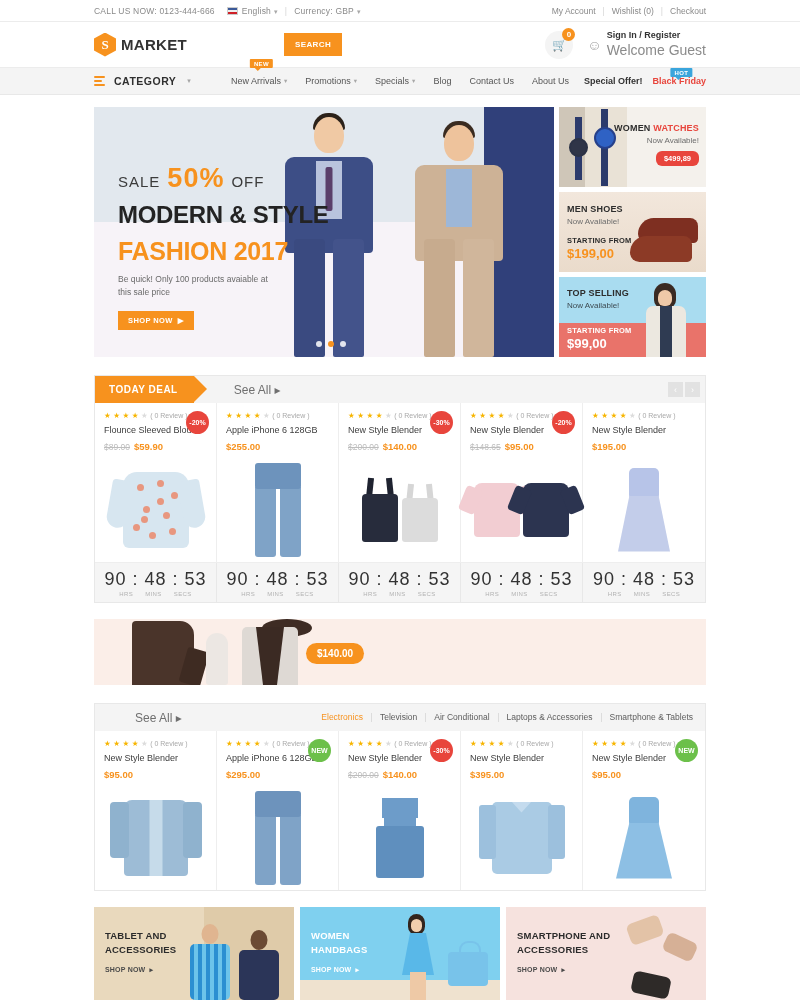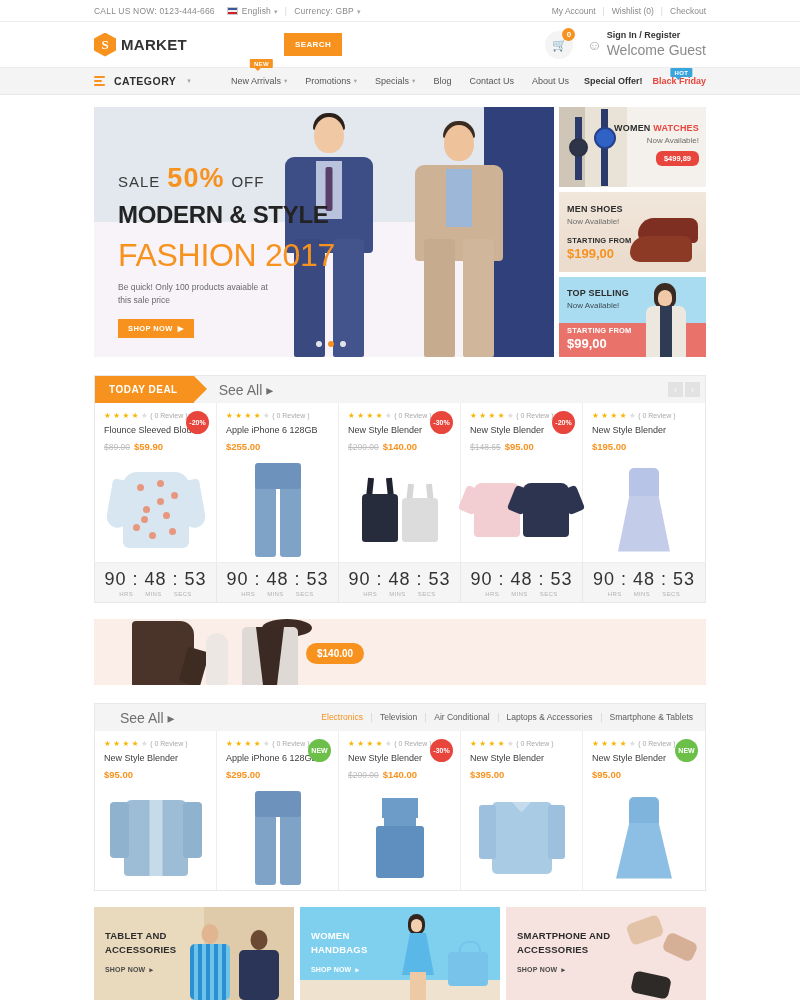--- a/index.html
+++ b/index.html
@@ -117,21 +117,21 @@
   
   .hero-row { display: flex; gap: 5px; margin-top: 12px; }
   .hero {
     width: 460px; height: 250px; position: relative; overflow: hidden;
     background: linear-gradient(180deg, #e2e8ee 0 46%, #f7f3f8 46% 100%);
   }
   .hero-text { position: absolute; left: 24px; top: 56px; z-index: 3; }
   .hero-sale { font-size: 15px; color: #3b3b3b; letter-spacing: 1px; display: flex; align-items: baseline; gap: 7px; }
   .hero-sale b { font-size: 27px; color: #f7921e; font-weight: bold; }
   .hero-h1 { font-size: 24px; font-weight: bold; color: #232323; letter-spacing: -.3px; margin-top: 7px; }
-  .hero-h2 { font-size: 32px; font-weight: normal; color: #f7921e; letter-spacing: -.3px; margin-top: 8px; }
+  .hero-h2 { font-size: 25px; font-weight: bold; color: #f7921e; letter-spacing: -.3px; margin-top: 8px; }
   .hero-p { font-size: 8.5px; color: #6a6a6a; line-height: 1.55; margin-top: 7px; width: 150px; }
   .shop-btn {
     display: inline-flex; align-items: center; gap: 5px; background: #f7921e; color: #fff;
     font-size: 7.5px; font-weight: bold; padding: 5px 10px; margin-top: 12px; letter-spacing: .4px;
   }
   .hero-models { position: absolute; right: 0; top: 0; bottom: 0; width: 300px; }
   .model { position: absolute; bottom: 0; }
   .m-blue { left: 10px; width: 130px; height: 250px; }
   .m-tan  { left: 140px; width: 130px; height: 250px; }
   .m-head { position: absolute; left: 50%; transform: translateX(-50%); width: 30px; height: 36px; border-radius: 50% 50% 45% 45%; }
@@ -191,21 +191,21 @@
   .sec-head { height: 27px; background: #f4f4f4; display: flex; align-items: center; position: relative; }
   .sec-title {
     background: #f7921e; color: #fff; font-size: 10px; font-weight: bold; letter-spacing: .5px;
     height: 27px; display: flex; align-items: center; padding: 0 16px 0 14px; position: relative;
   }
   .sec-title::after {
     content: ''; position: absolute; right: -13px; top: 0;
     border-top: 13.5px solid transparent; border-bottom: 13.5px solid transparent;
     border-left: 13px solid #f7921e;
   }
-  .see-all { font-size: 14px; color: #6f6f6f; margin-left: 25px; }
+  .see-all { font-size: 12px; color: #6f6f6f; margin-left: 40px; }
   .sec-tabs { margin-left: auto; display: flex; align-items: center; padding-right: 8px; }
   .sec-tab { font-size: 8.5px; color: #5d5d5d; padding: 0 8px; border-right: 1px solid #dcdcdc; line-height: 1; }
   .sec-tab:last-child { border-right: none; padding-right: 4px; }
   .sec-tab.on { color: #f7921e; }
   .arrows { margin-left: auto; display: flex; gap: 2px; padding-right: 5px; }
   .arr { width: 15px; height: 15px; background: #e2e2e2; color: #fff; font-size: 9px; display: flex; align-items: center; justify-content: center; }
 
   .prod-row { display: flex; }
   .prod {
     width: 20%; border-right: 1px solid #eee; padding: 8px 9px 0 9px; position: relative;

